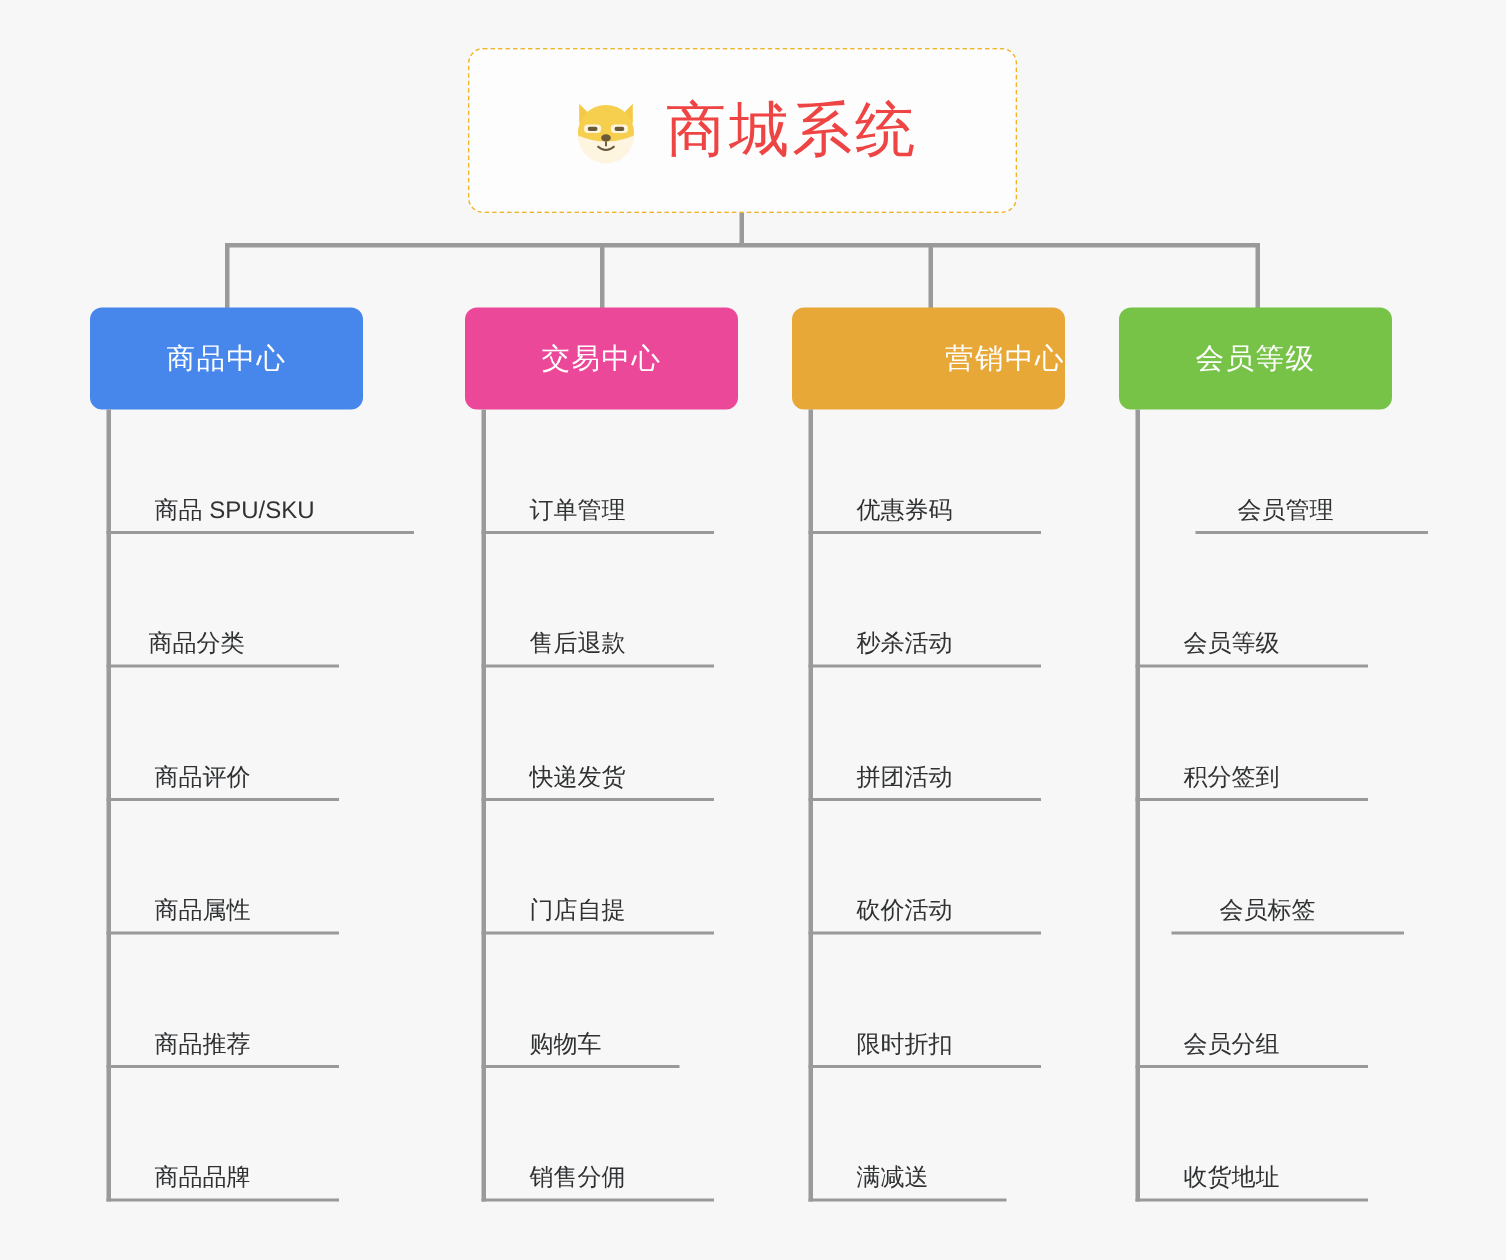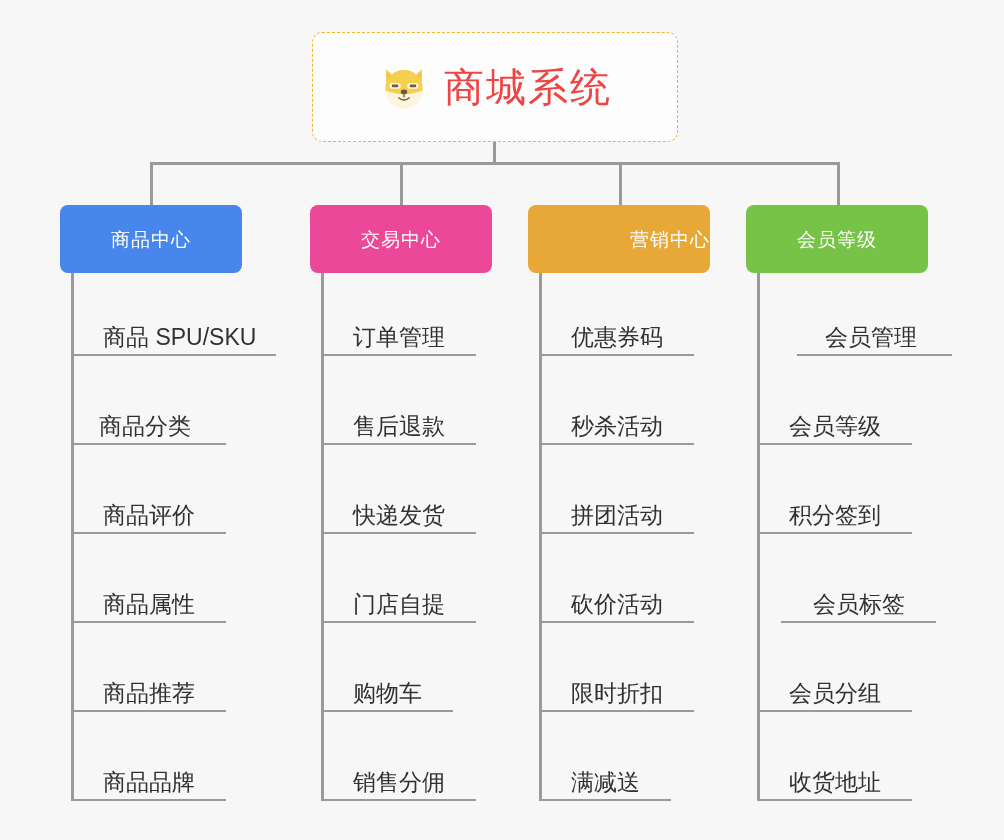--- a/index.html
+++ b/index.html
@@ -81,21 +81,21 @@
   .item {
     position: absolute;
     box-sizing: border-box;
     border-bottom: 2px solid #9a9a9a;
     padding-bottom: 4px;
     padding-left: 32px;
     display: flex;
     align-items: flex-end;
   }
   .item-label {
-    font-size: 23px;
+    font-size: 16px;
     color: #2f3133;
     line-height: 1.1;
     white-space: nowrap;
   }
 </style>
 </head>
 <body>
 
 <div id="canvas">
 

